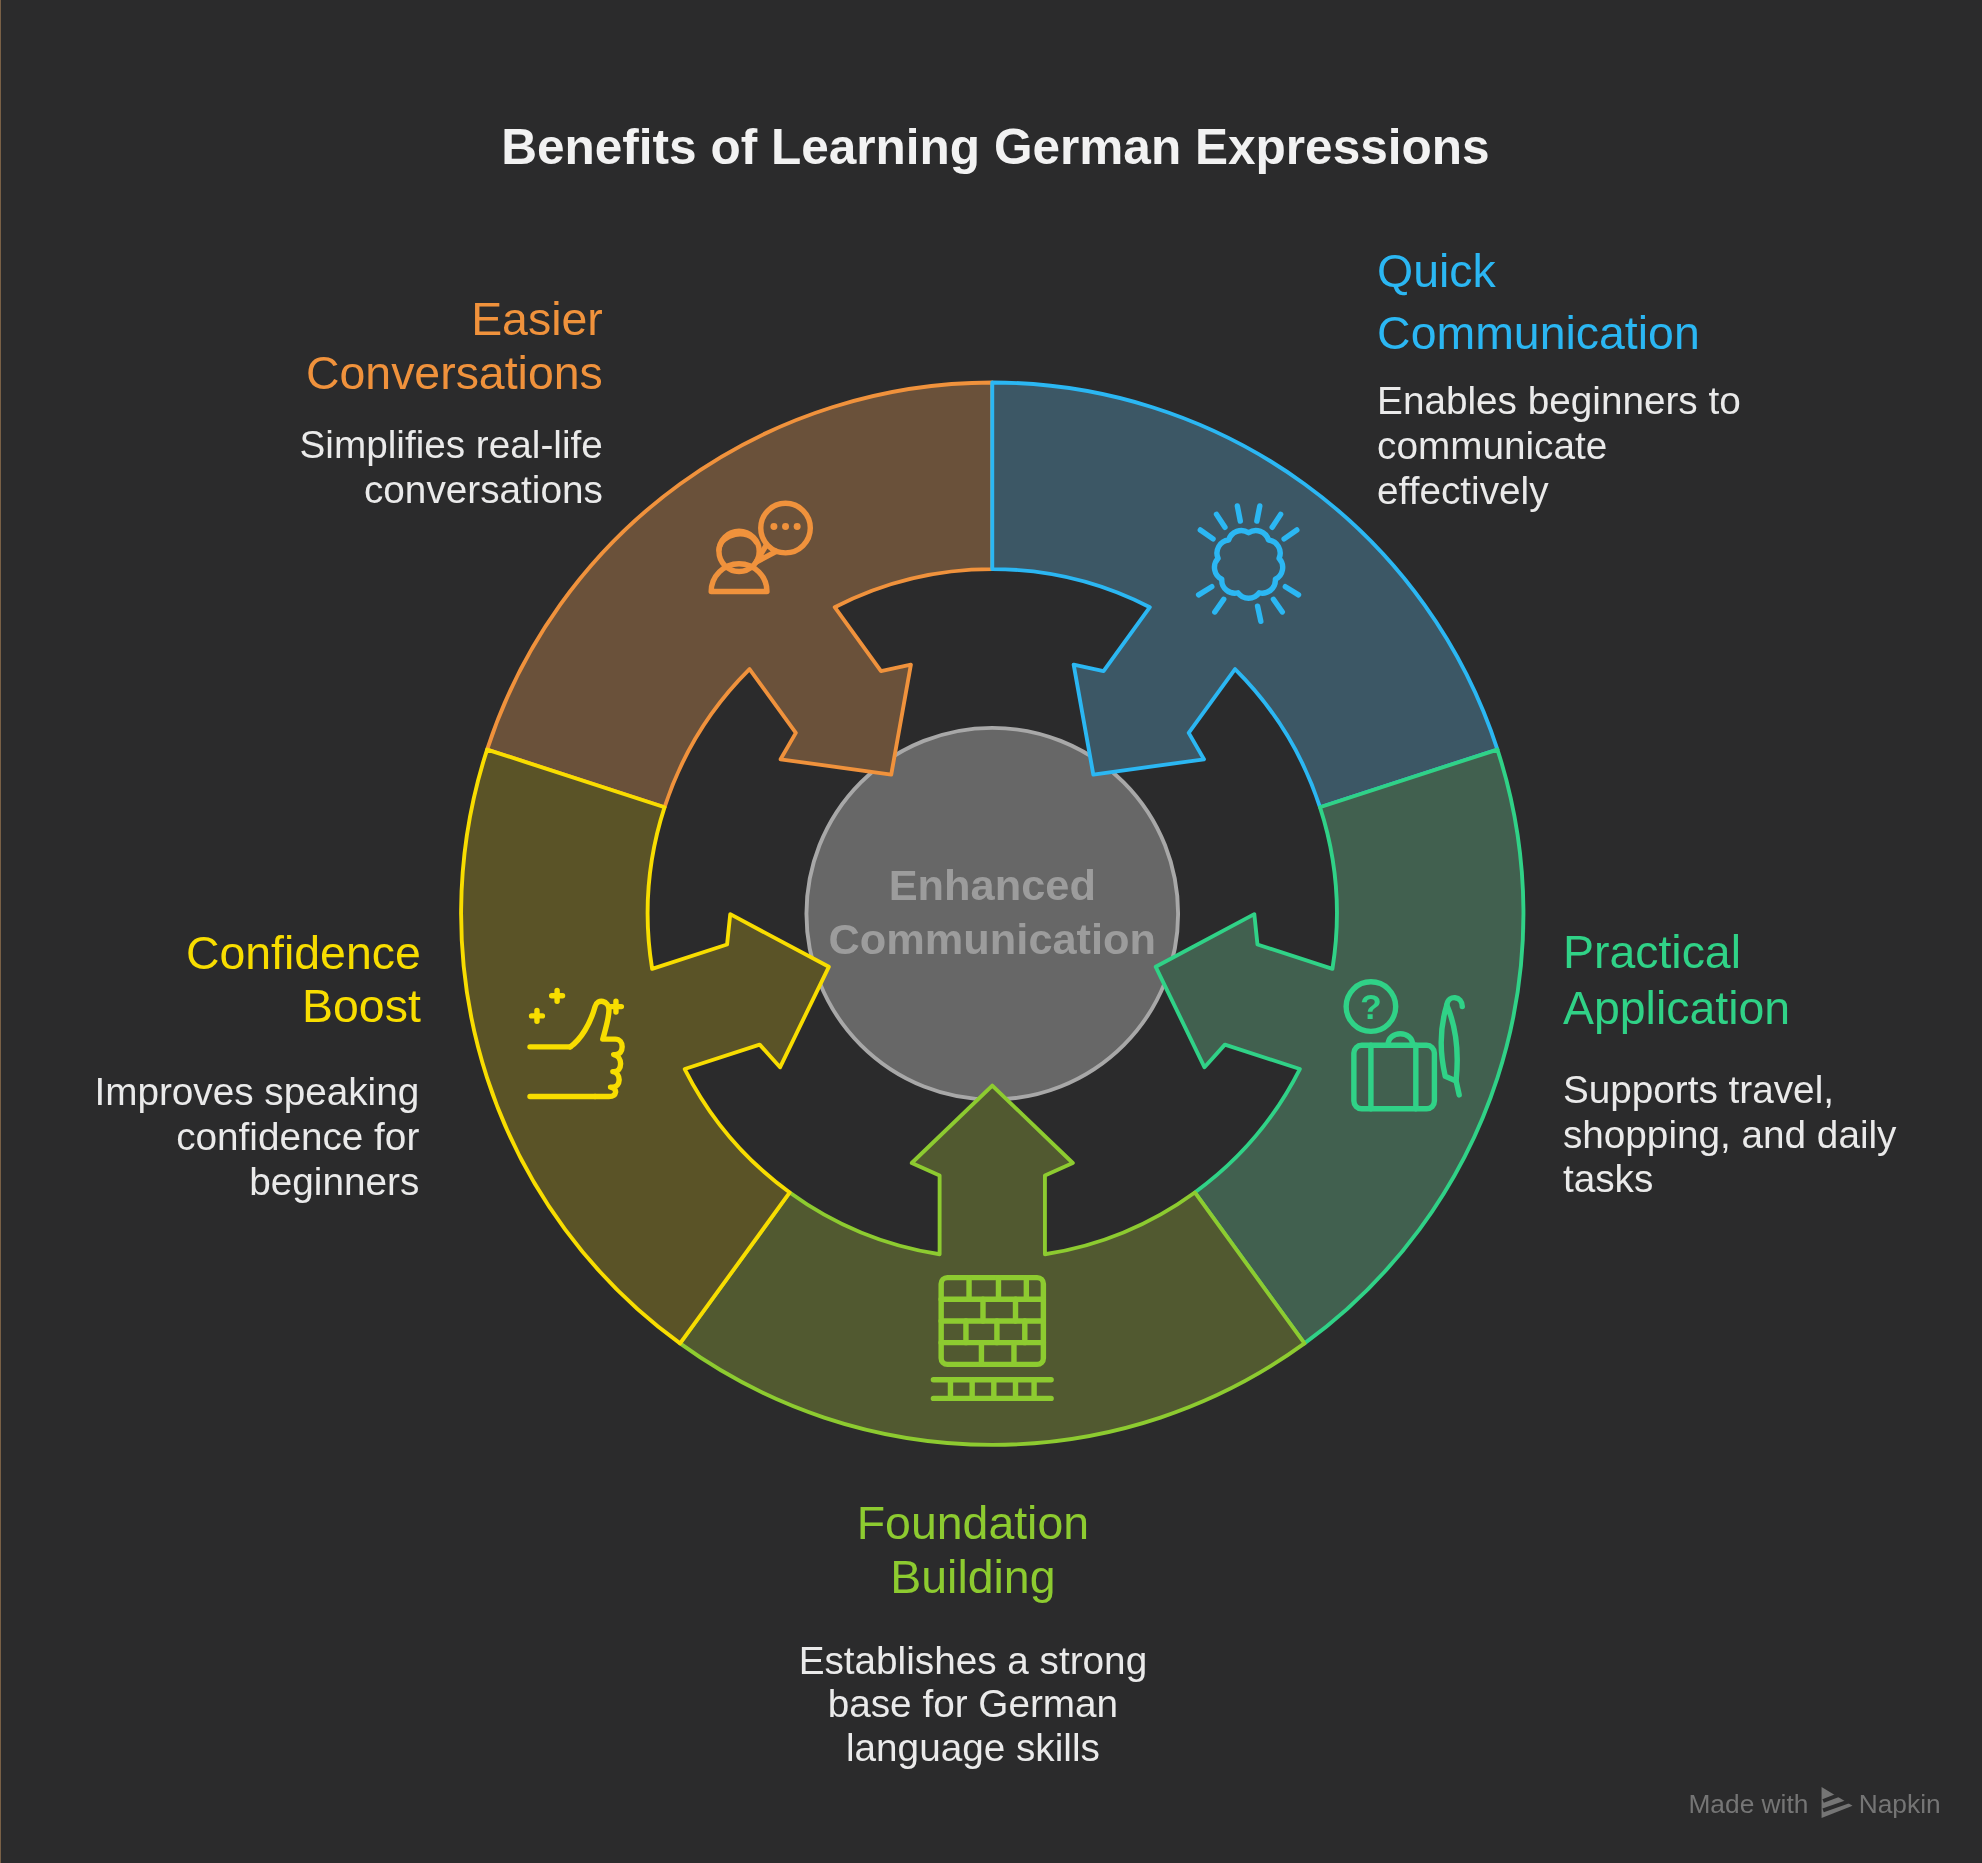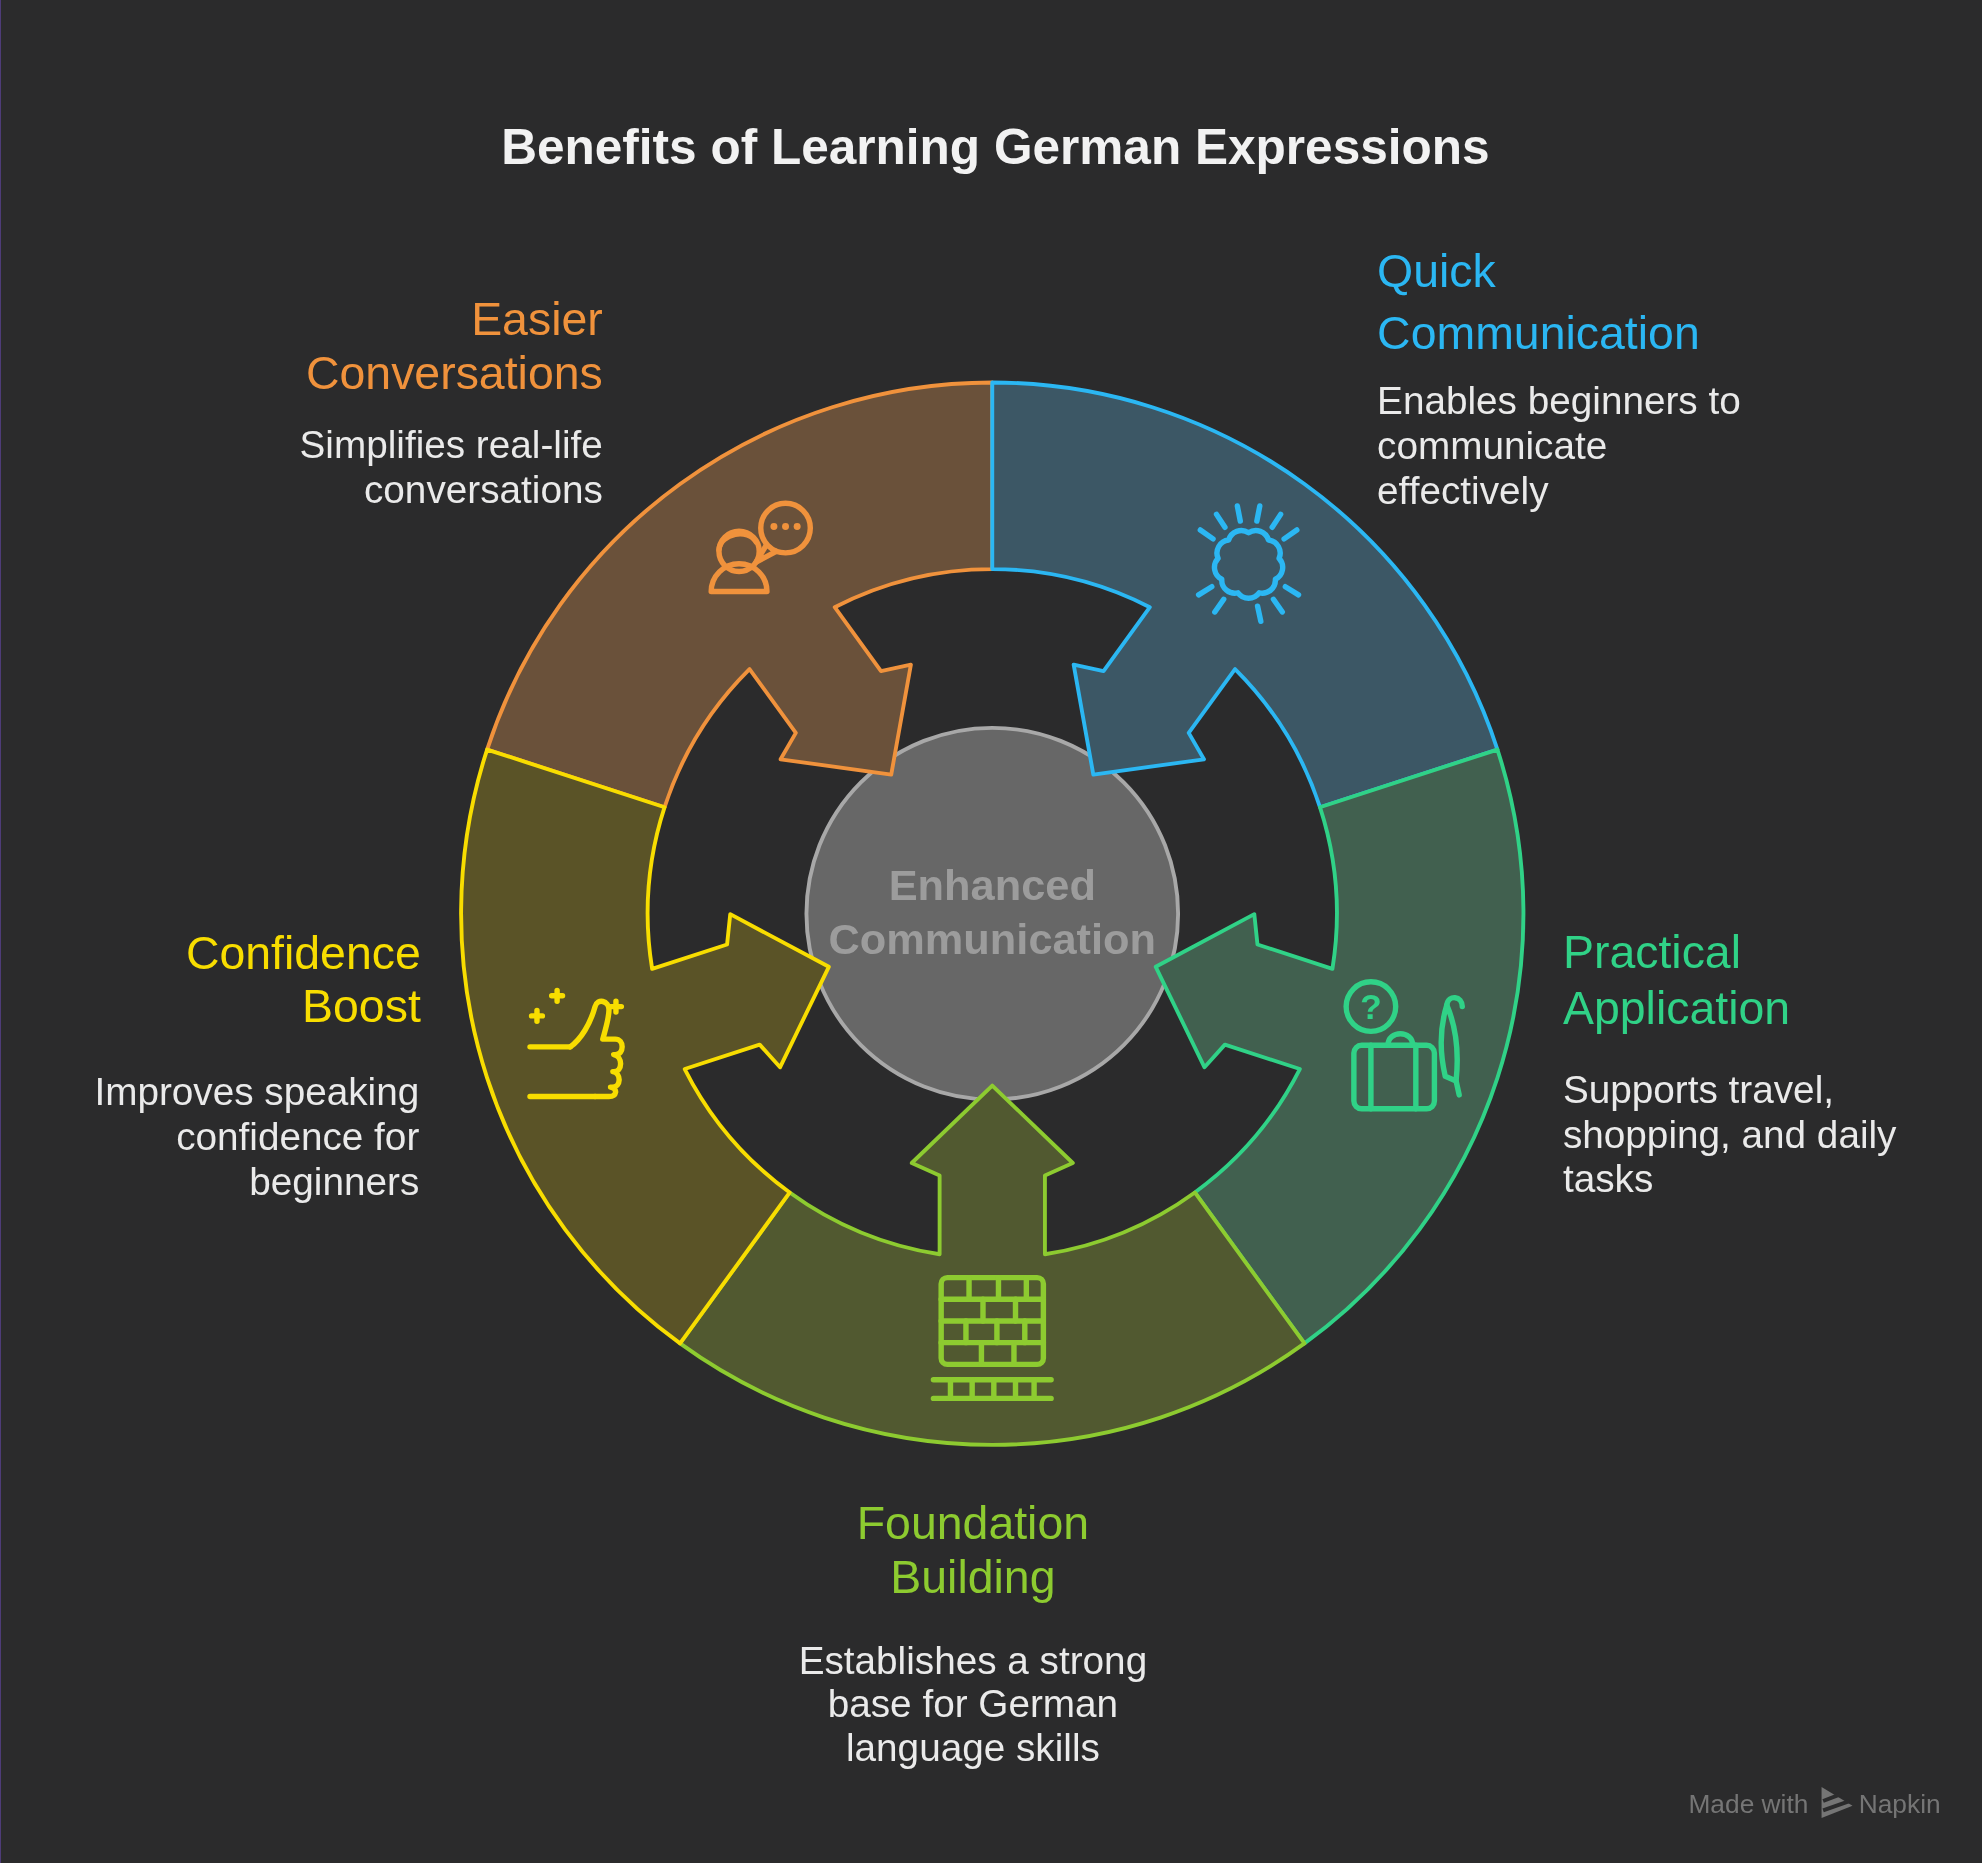--- a/index.html
+++ b/index.html
@@ -1,16 +1,16 @@
 <!DOCTYPE html>
 <html style="font-size:12.4px"><head>
 <meta charset="utf-8">
 <style>
   html,body{margin:0;padding:0;background:#2B2B2C;}
-  .stage{position:relative;width:1983px;height:1863px;background:#8b5cf6;overflow:hidden;}
+  .stage{position:relative;width:1983px;height:1863px;background:#fdba74;overflow:hidden;}
   svg{display:block;}
   text{font-family:"Liberation Sans",sans-serif;}
   .title{font-size:64px;font-weight:bold;fill:#F2F2F2;}
   .heading{font-size:60px;font-weight:400;}
   .body-line{font-size:50px;fill:#EAEAEA;font-weight:400;}
   .center-label{font-size:56px;font-weight:bold;fill:#9C9C9C;}
   .watermark{font-size:34px;fill:#757575;font-weight:500;}
   .icon{fill:none;stroke-width:7;stroke-linecap:round;stroke-linejoin:round;}
   .qmark{font-size:46px;font-weight:bold;stroke:none;}
   .seg-shape{stroke-width:5;stroke-linejoin:round;}

